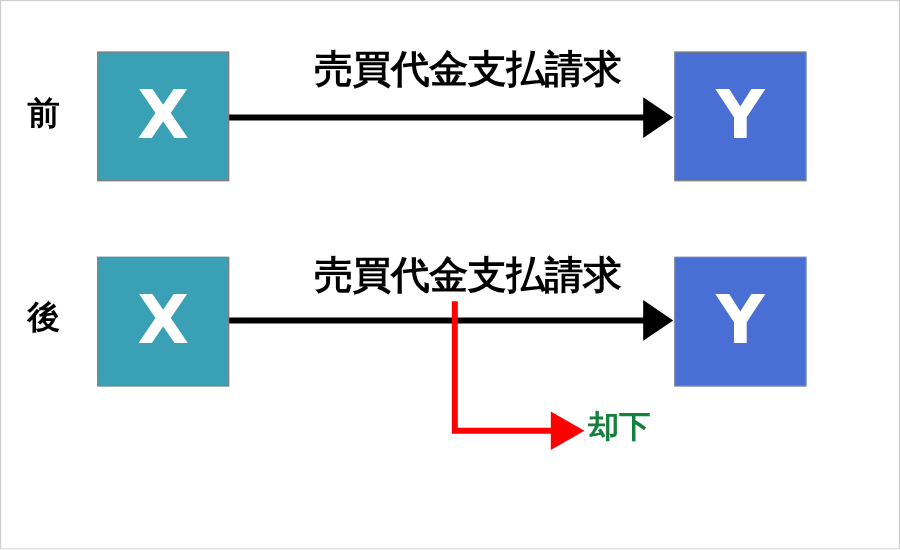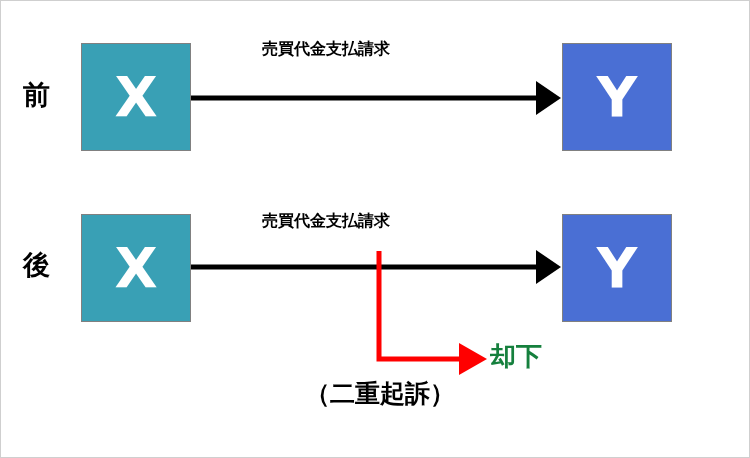--- a/index.html
+++ b/index.html
@@ -39,21 +39,21 @@
   .party-box.y { background: #4A6FD4; }
   .party-letter {
     color: #ffffff;
     font-size: 56px;
     font-weight: bold;
     line-height: 1;
     font-family: "DejaVu Sans", "Liberation Sans", sans-serif;
   }
   .claim-label {
     position: absolute;
-    font-size: 16px;
+    font-size: 32px;
     font-weight: bold;
     color: #000000;
     white-space: nowrap;
     line-height: 1;
   }
   .flow-svg {
     position: absolute;
     left: 0;
     top: 0;
     width: 750px;
@@ -101,21 +101,20 @@
   </div>
 
   <div class="claim-label" style="left:261px; top:212px;">売買代金支払請求</div>
 
   <div class="party-box y" style="left:561px; top:213px;">
     <span class="party-letter">Y</span>
   </div>
 
   <div class="reject-label" style="left:489px; top:342px;">却下</div>
 
-  <div class="note-label" style="left:304px; top:380px;">（二重起訴）</div>
 
   <svg class="flow-svg" viewBox="0 0 750 458">
 
     <g>
       <line x1="190" y1="97" x2="538" y2="97" stroke="#000000" stroke-width="5"></line>
       <polygon points="535,80 560,97 535,114" fill="#000000"></polygon>
     </g>
 
     <g>
       <line x1="190" y1="266" x2="538" y2="266" stroke="#000000" stroke-width="5"></line>

